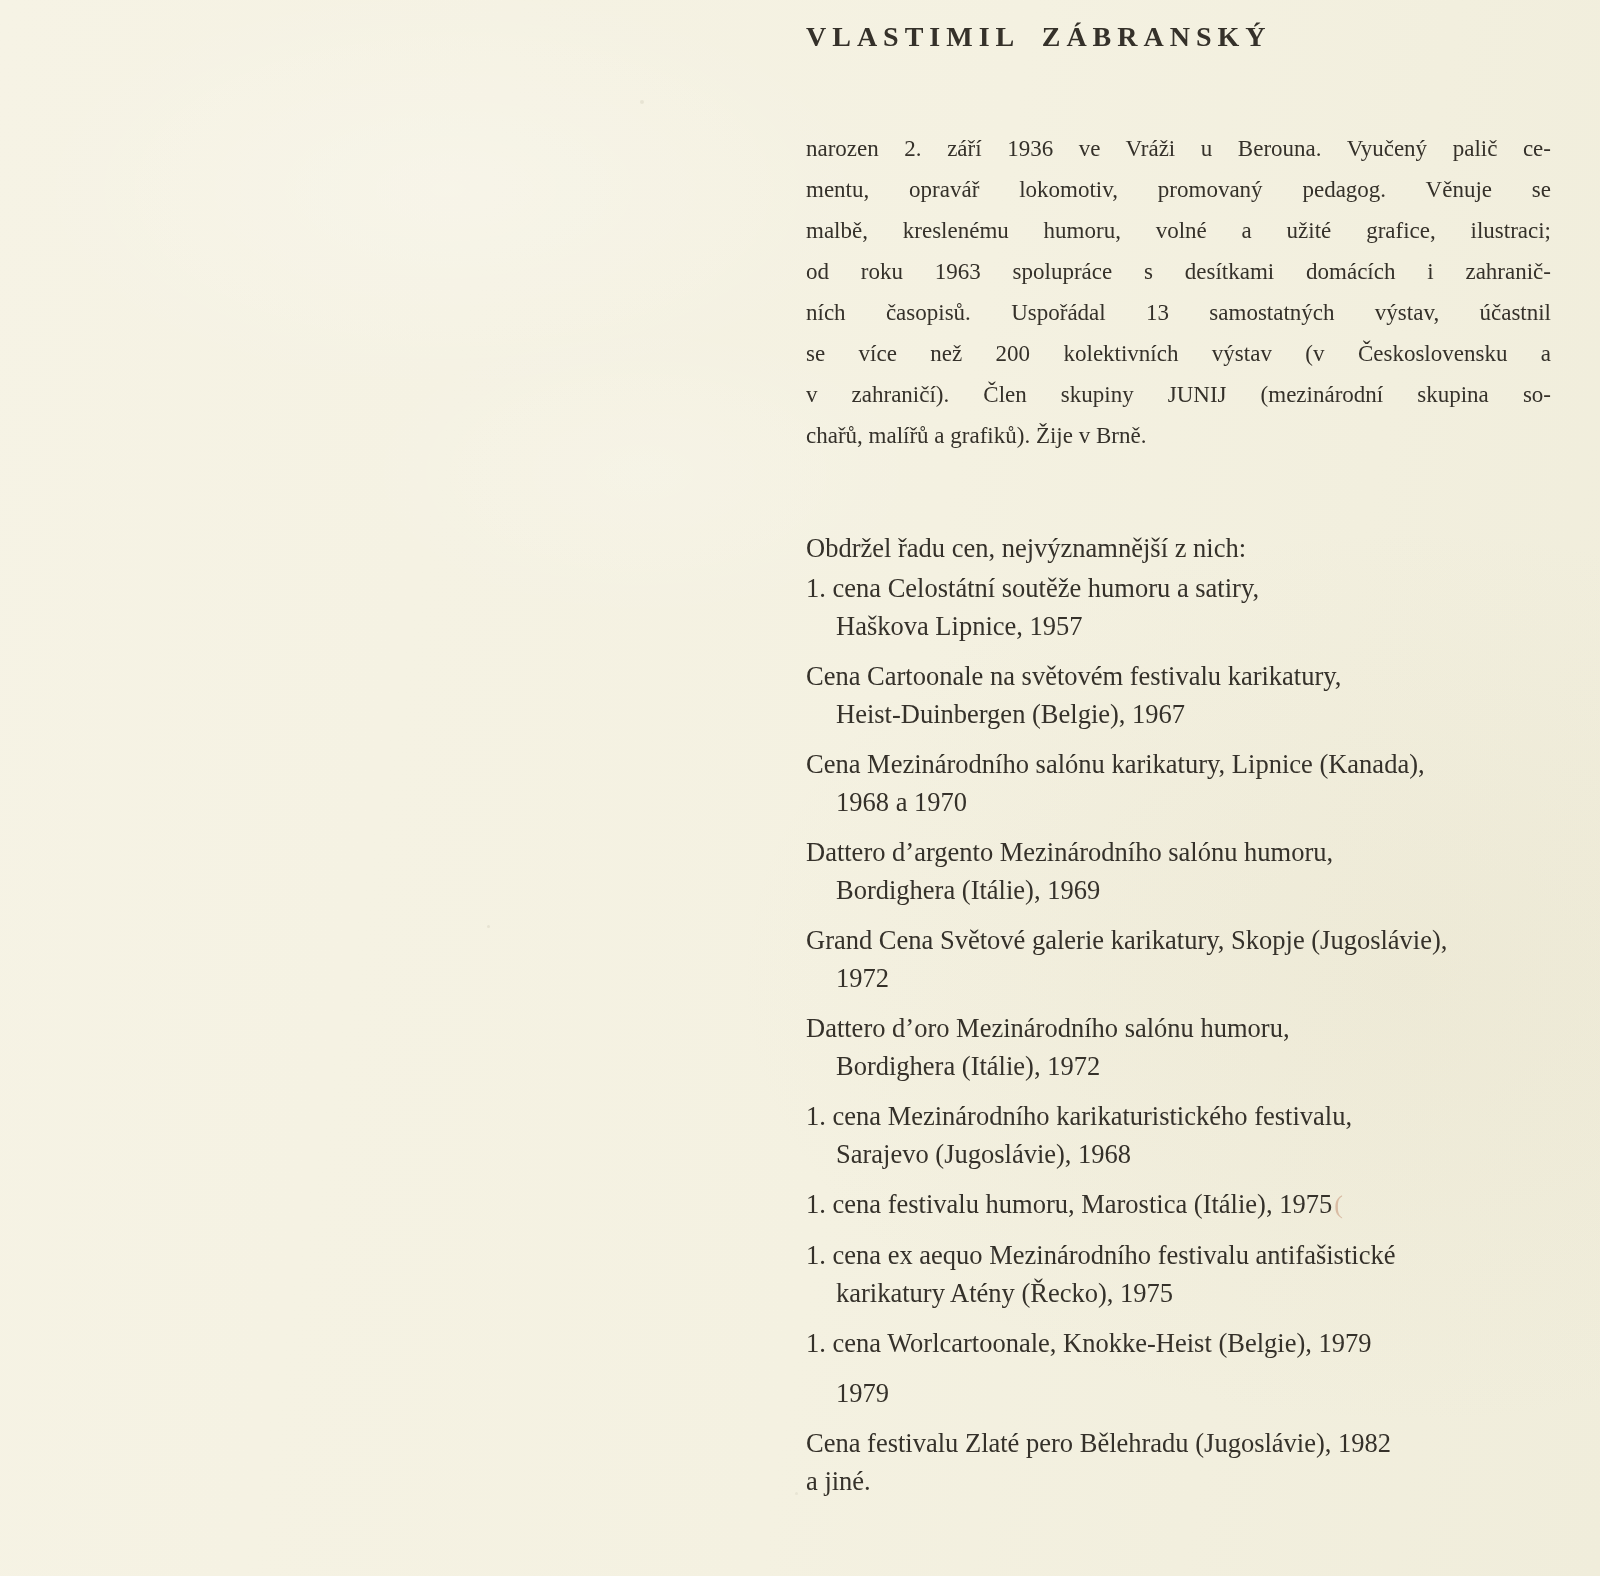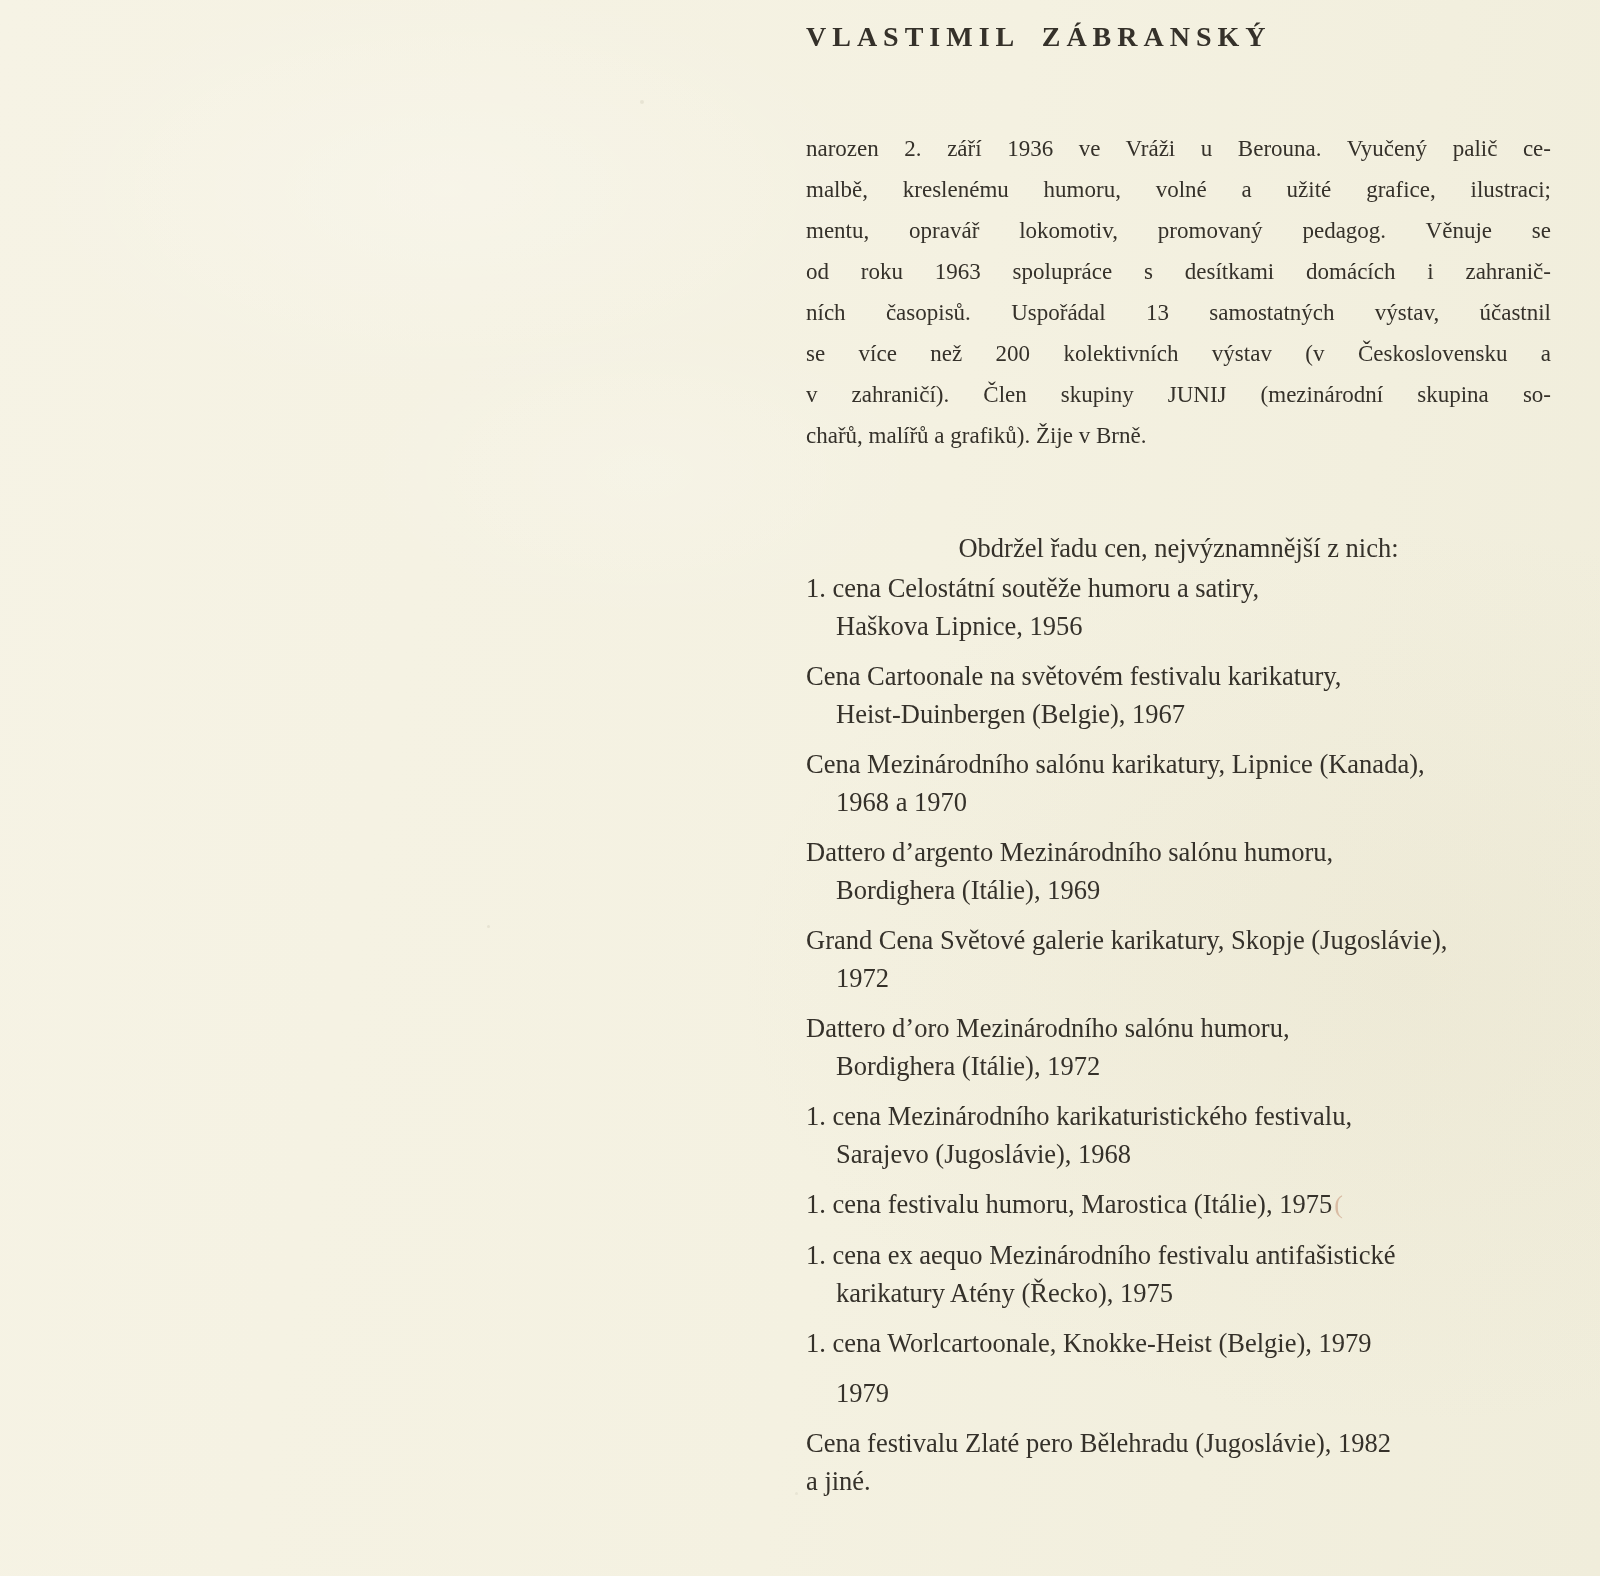--- a/index.html
+++ b/index.html
@@ -50,21 +50,20 @@
     text-align-last: justify;
     white-space: nowrap;
   }
   .bio-line.last { text-align-last: left; }
 
   .awards-heading {
     margin-top: 72px;
     font-size: 26.5px;
     line-height: 41px;
     white-space: nowrap;
-    text-align: center;
   }
   .awards { }
   .award { margin-bottom: 12px; }
   .award-line {
     font-size: 26.5px;
     line-height: 38px;
     white-space: nowrap;
   }
   .award-line.indent { padding-left: 30px; }
   .stray-mark {
@@ -79,35 +78,35 @@
 <div class="page">
   <span class="speck s1"></span>
   <span class="speck s2"></span>
   <span class="speck s3"></span>
 
   <div class="column">
     <div class="title">VLASTIMIL ZÁBRANSKÝ</div>
 
     <div class="bio" id="bio">
         <div class="bio-line">narozen 2. září 1936 ve Vráži u Berouna. Vyučený palič ce-</div>
+        <div class="bio-line">mentu, opravář lokomotiv, promovaný pedagog. Věnuje se</div>
         <div class="bio-line">malbě, kreslenému humoru, volné a užité grafice, ilustraci;</div>
-        <div class="bio-line">mentu, opravář lokomotiv, promovaný pedagog. Věnuje se</div>
         <div class="bio-line">od roku 1963 spolupráce s desítkami domácích i zahranič-</div>
         <div class="bio-line">ních časopisů. Uspořádal 13 samostatných výstav, účastnil</div>
         <div class="bio-line">se více než 200 kolektivních výstav (v Československu a</div>
         <div class="bio-line">v zahraničí). Člen skupiny JUNIJ (mezinárodní skupina so-</div>
         <div class="bio-line last">chařů, malířů a grafiků). Žije v Brně.</div>
       </div>
 
     <div class="awards-heading">Obdržel řadu cen, nejvýznamnější z nich:</div>
 
     <div class="awards" id="awards">
         <div class="award">
           <div class="award-line">1. cena Celostátní soutěže humoru a satiry,</div>
-          <div class="award-line indent">Haškova Lipnice, 1956</div>
+          <div class="award-line indent">Haškova Lipnice, 1957</div>
         </div>
         <div class="award">
           <div class="award-line">Cena Cartoonale na světovém festivalu karikatury,</div>
           <div class="award-line indent">Heist-Duinbergen (Belgie), 1967</div>
         </div>
         <div class="award">
           <div class="award-line">Cena Mezinárodního salónu karikatury, Lipnice (Kanada),</div>
           <div class="award-line indent">1968 a 1970</div>
         </div>
         <div class="award">

